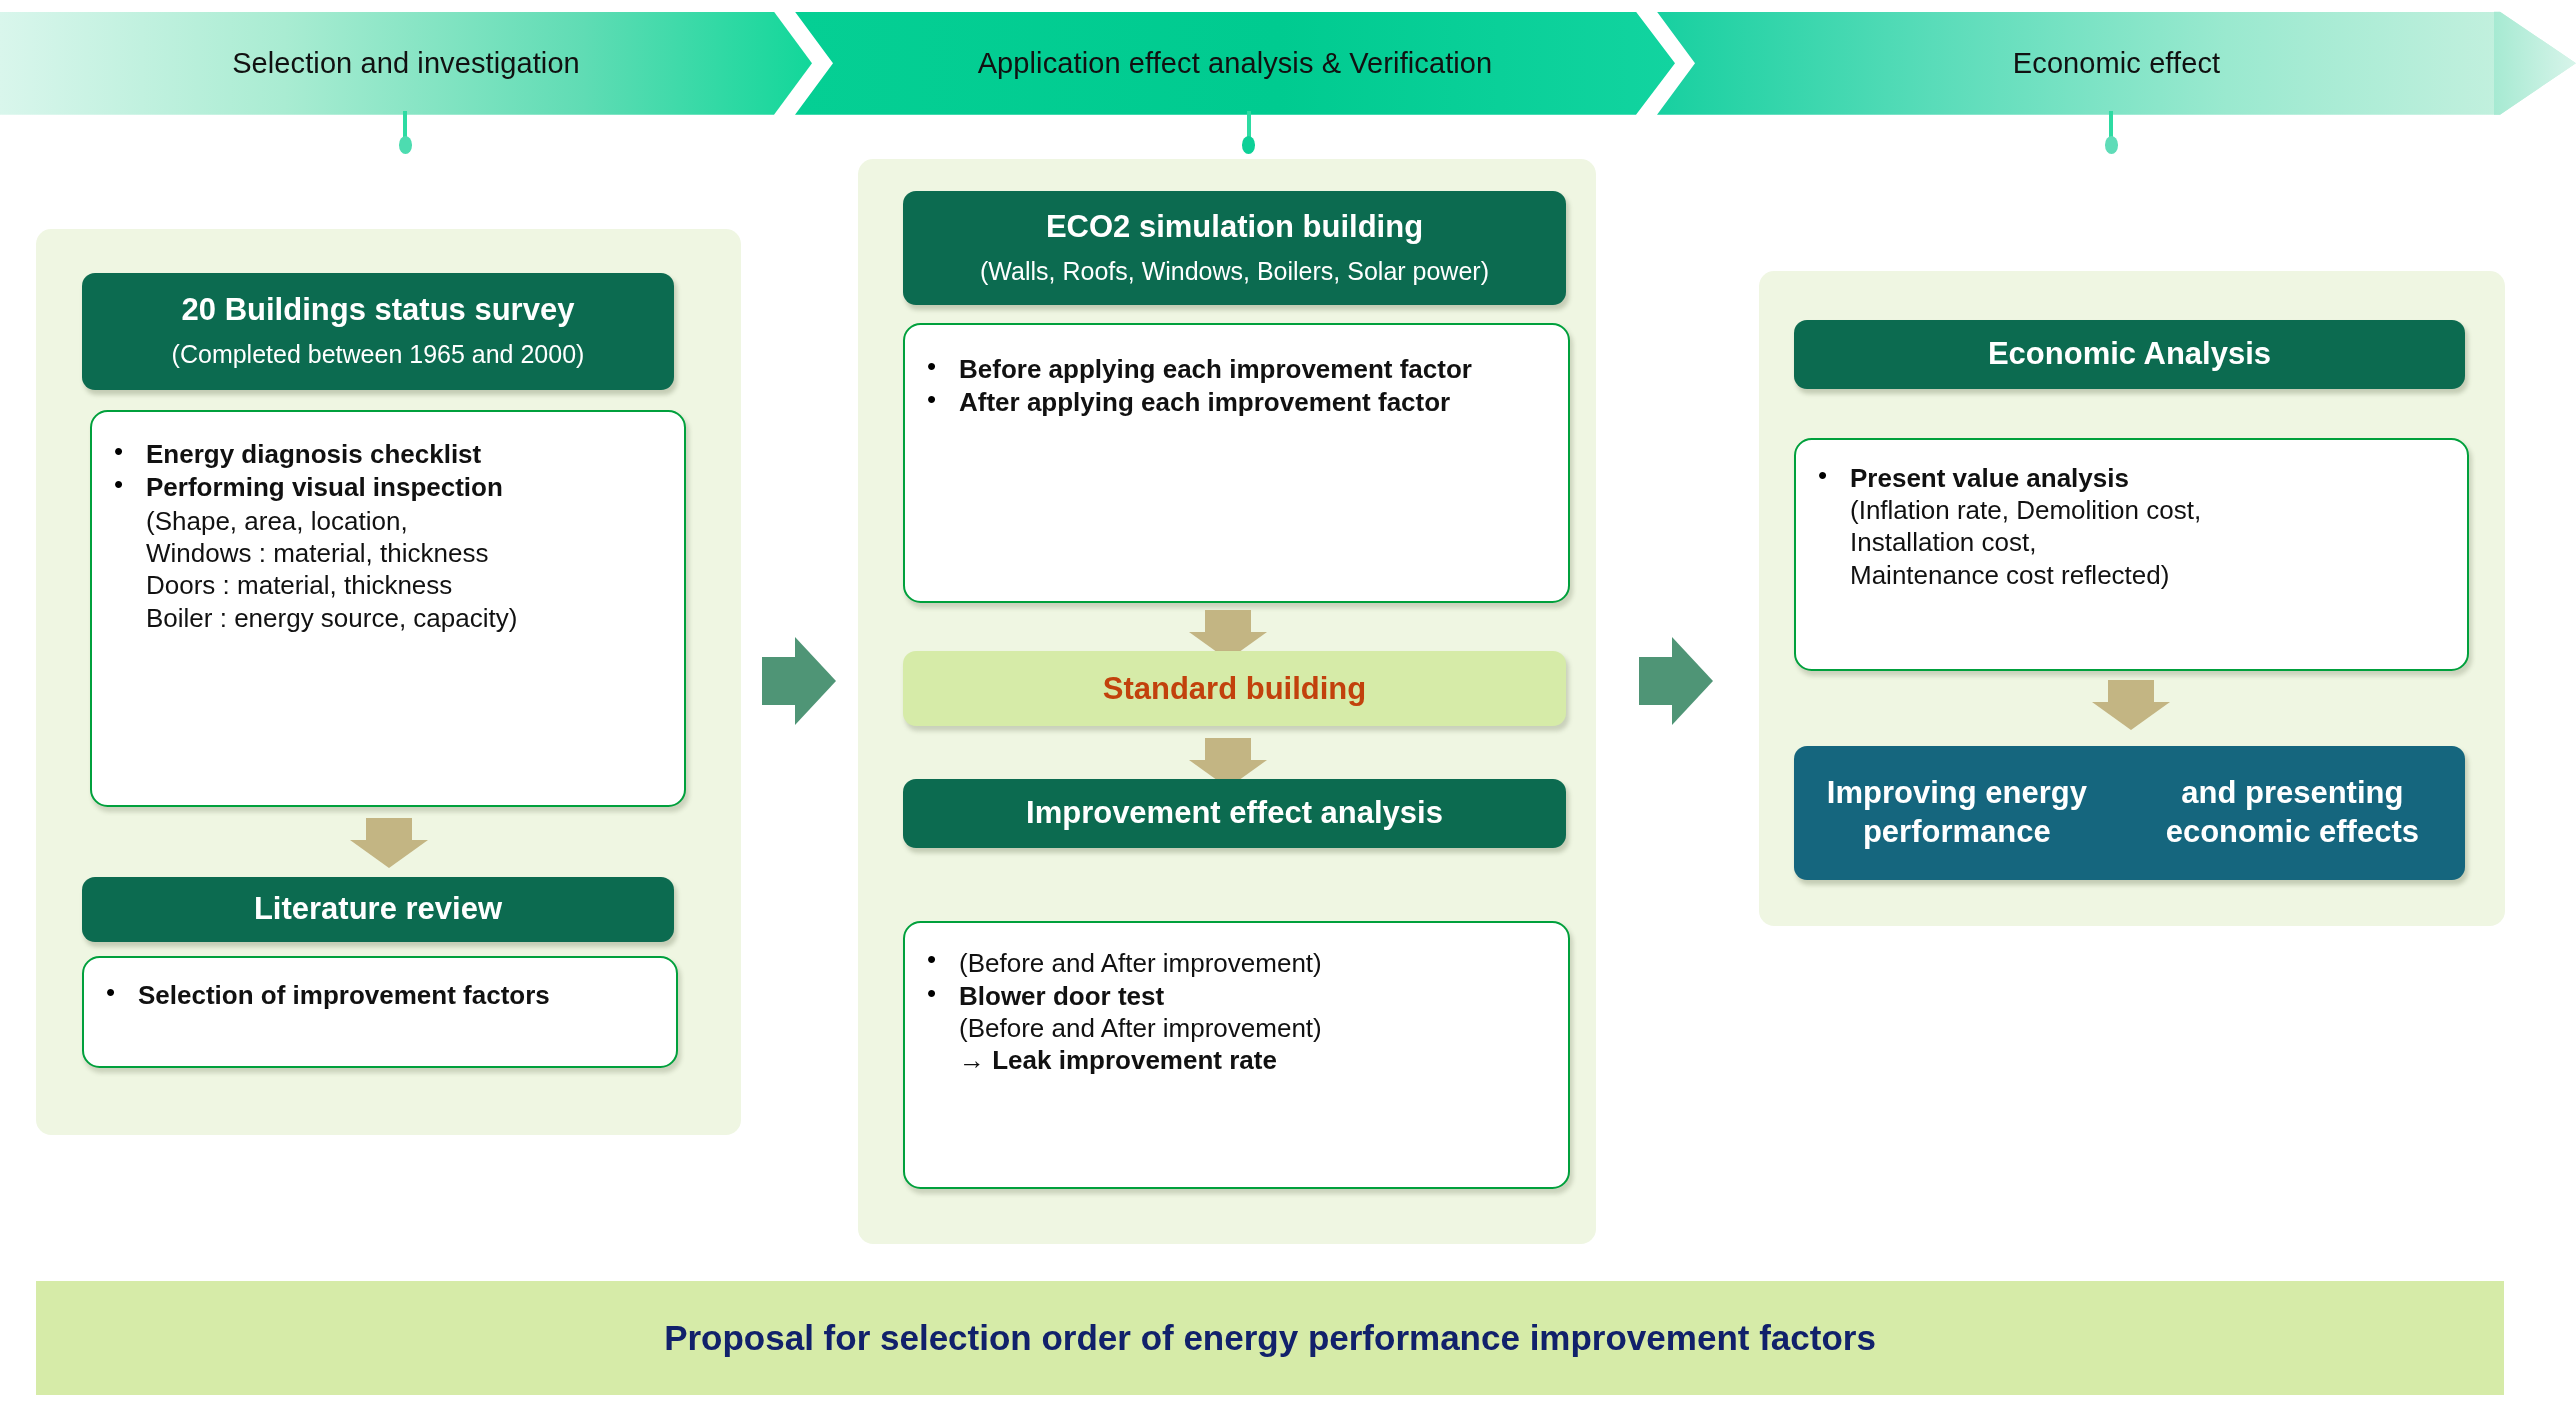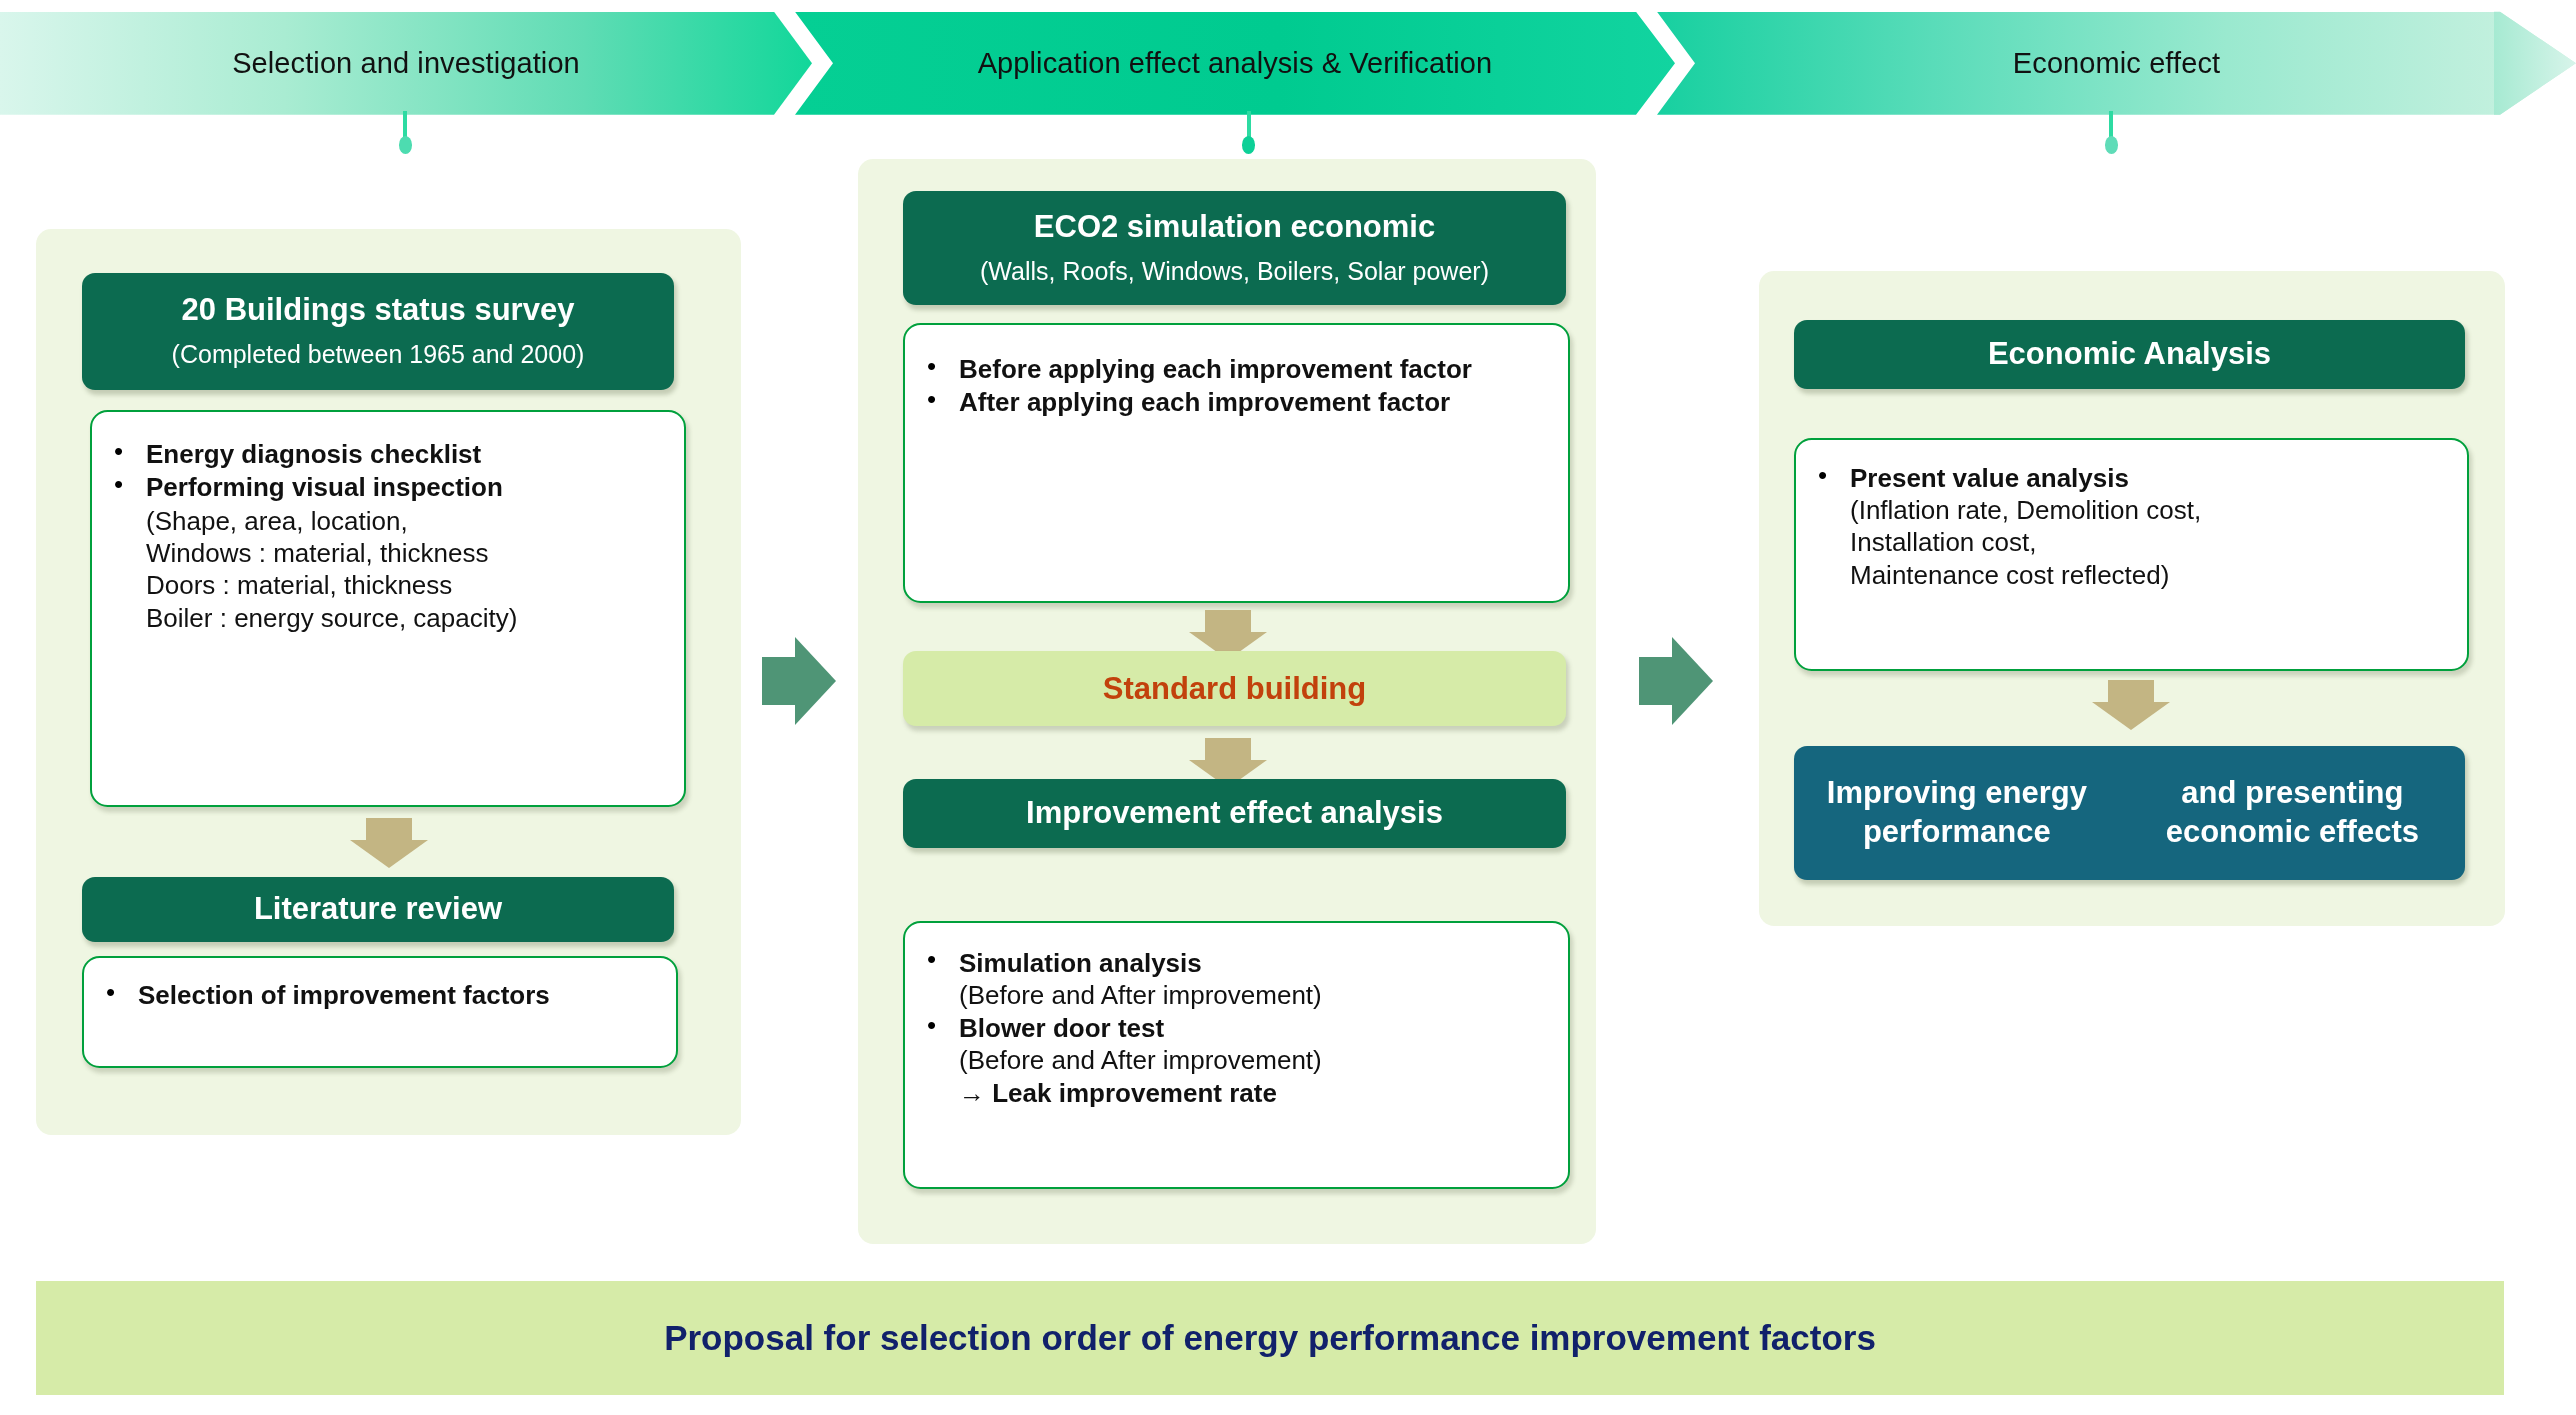--- a/index.html
+++ b/index.html
@@ -140,21 +140,21 @@
       <div class="bold-line">Selection of improvement factors</div>
     </li>
   </ul>
 </div>
 
 <div class="green-arrow" style="left:762px;top:657px;"></div>
 
 <div class="panel" id="panel-mid"></div>
 
 <div class="dark-box" style="left:903px;top:191px;width:663px;height:114px;">
-  <span class="t1">ECO2 simulation economic</span>
+  <span class="t1">ECO2 simulation building</span>
   <span class="t2">(Walls, Roofs, Windows, Boilers, Solar power)</span>
 </div>
 
 <div class="white-box" style="left:903px;top:323px;width:663px;height:276px;">
   <ul class="blist" style="margin-top:28px;">
     <li>
       <div class="bold-line">Before applying each improvement factor</div>
     </li>
     <li>
       <div class="bold-line">After applying each improvement factor</div>
@@ -170,21 +170,20 @@
 
 <div class="tan-arrow" style="left:1205px;top:738px;"></div>
 
 <div class="dark-box" style="left:903px;top:779px;width:663px;height:69px;">
   <span class="t1">Improvement effect analysis</span>
 </div>
 
 <div class="white-box" style="left:903px;top:921px;width:663px;height:264px;">
   <ul class="blist" style="margin-top:23.5px;">
     <li>
-      <div class="bold-line">Simulation analysis</div>
       <div class="sub-line">(Before and After improvement)</div>
     </li>
     <li>
       <div class="bold-line">Blower door test</div>
       <div class="sub-line">(Before and After improvement)</div>
       <div class="bold-line">→ Leak improvement rate</div>
     </li>
   </ul>
 </div>
 

